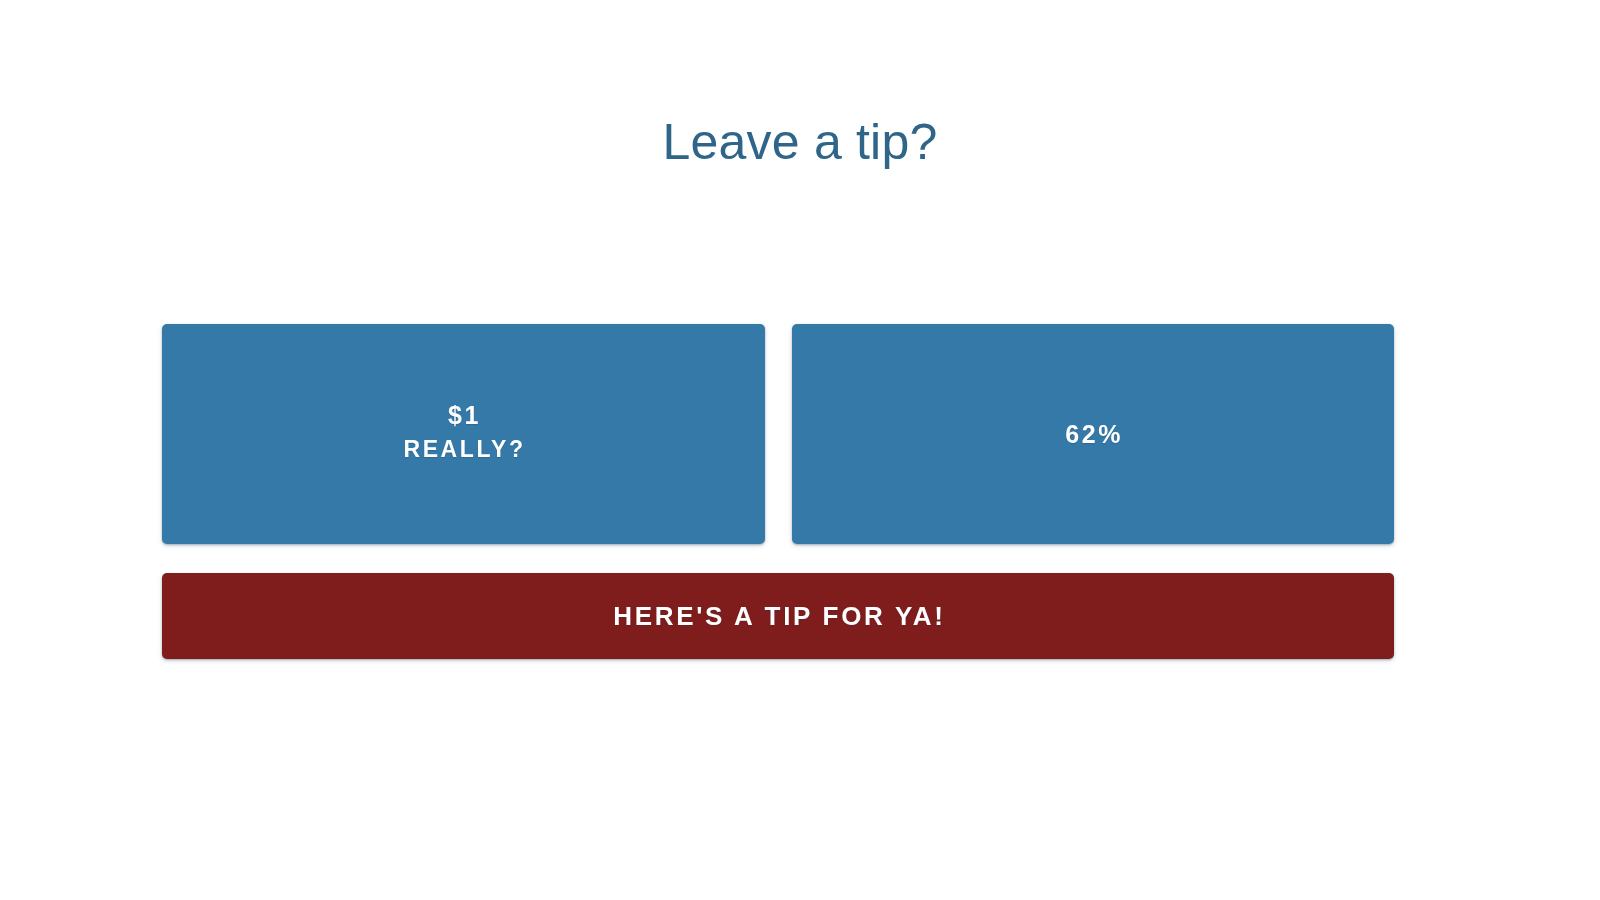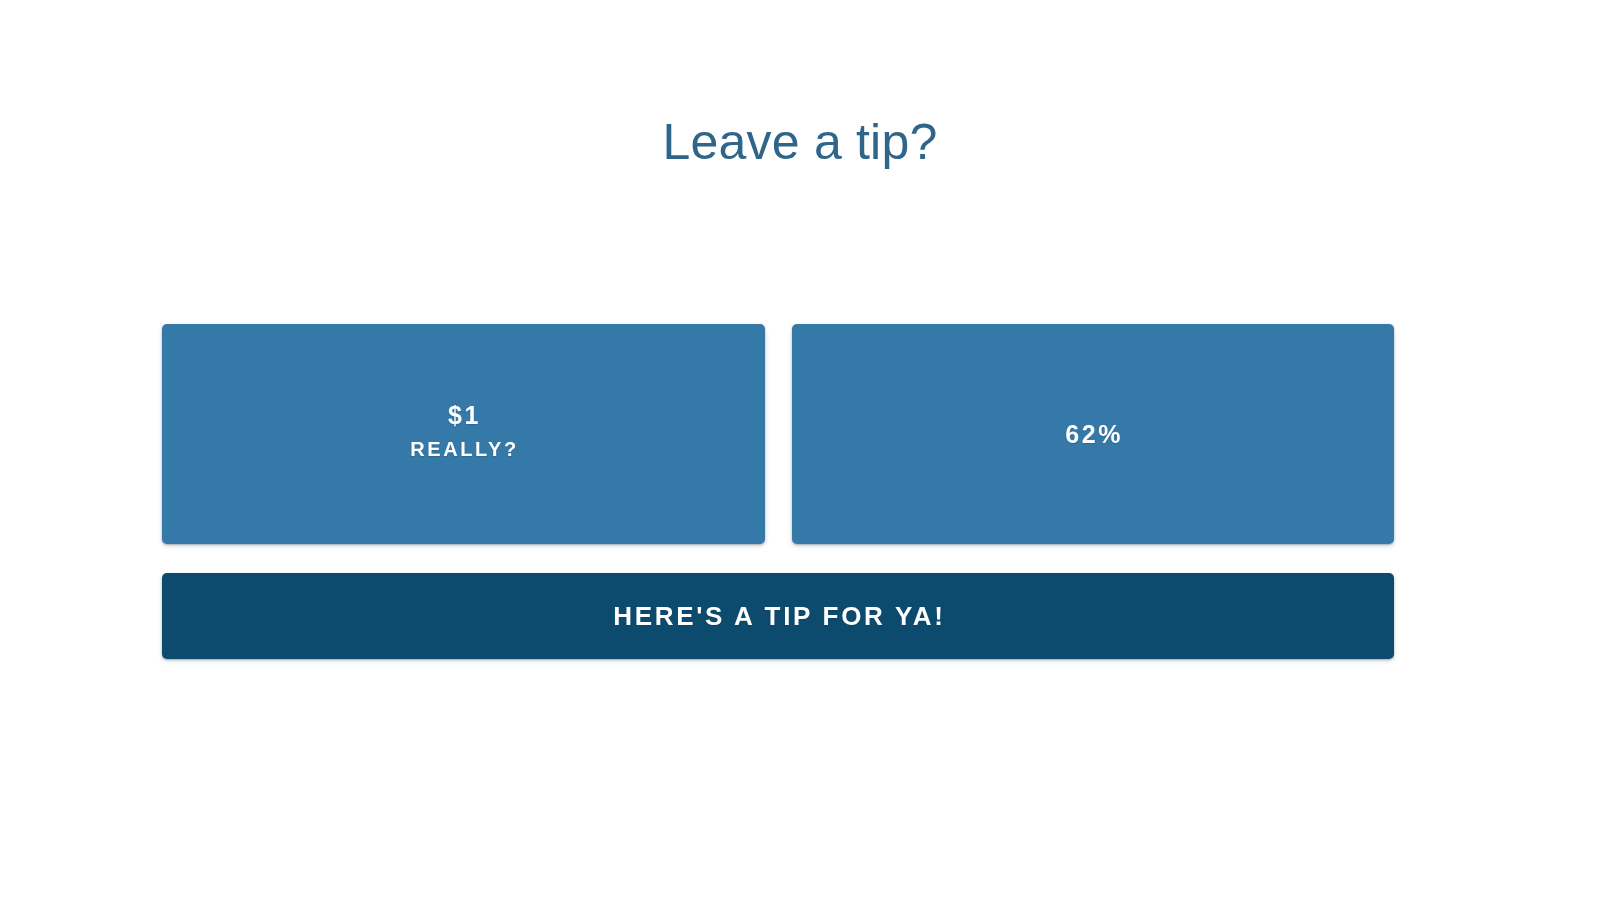--- a/index.html
+++ b/index.html
@@ -71,37 +71,37 @@
   .tip-card .amount {
     font-size: 25px;
     font-weight: 700;
     letter-spacing: 2.6px;
     line-height: 30px;
     text-indent: 2.6px;
     text-shadow: 0 1px 1px rgba(16, 45, 70, 0.22);
   }
 
   .tip-card .caption {
-    font-size: 20px;
+    font-size: 23px;
     font-weight: 700;
     letter-spacing: 2.6px;
     line-height: 38px;
     text-indent: 2.6px;
     text-shadow: 0 1px 1px rgba(16, 45, 70, 0.22);
     white-space: nowrap;
   }
 
   
   .tip-submit {
     position: absolute;
     left: 162px;
     top: 573px;
     width: 1232px;
     height: 86px;
-    background: #0c4a6e;
+    background: #7f1d1d;
     border: none;
     border-radius: 5px;
     color: #ffffff;
     font-family: "Liberation Sans", sans-serif;
     font-size: 26px;
     font-weight: 700;
     letter-spacing: 2.7px;
     text-indent: 2.7px;
     cursor: pointer;
     display: flex;

